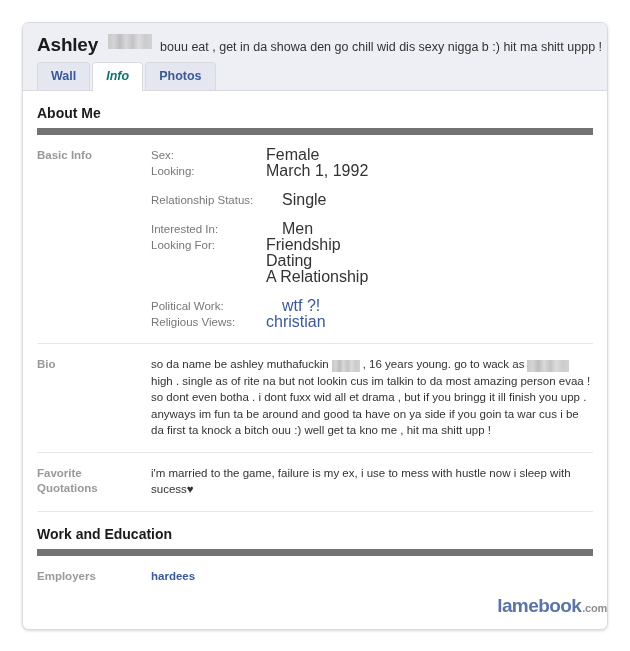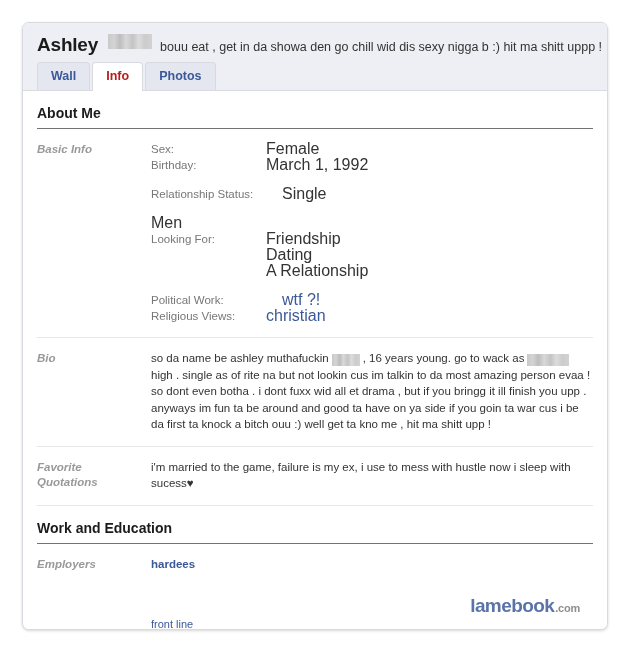--- a/index.html
+++ b/index.html
@@ -110,57 +110,57 @@
     background: #e4e7ef;
     border: 1px solid #d8dadf;
     border-bottom: none;
     border-radius: 4px 4px 0 0;
     margin-right: 2px;
     line-height: 14px;
     cursor: pointer;
   }
   .tab.active {
     background: #ffffff;
-    color: #b91c1c;
+    color: #0f766e;
     position: relative;
     z-index: 2;
     margin-bottom: -1px;
     padding-bottom: 8px;
+    font-style: italic;
   }
 
   
   .card-body {
     padding: 0 14px;
     background: #ffffff;
   }
 
   .section-title {
     font-size: 14px;
     font-weight: bold;
     color: #1b1b1b;
     padding: 14px 0 7px 0;
-    border-bottom: 1px solid #737373;
+    border-bottom: 7px solid #737373;
   }
 
   .field-row {
     display: flex;
     padding: 12px 0 13px 0;
     border-bottom: 1px solid #e6e7ea;
   }
   .field-row.last { border-bottom: none; }
 
   .field-label {
     width: 114px;
     flex: 0 0 114px;
     font-size: 11.5px;
     font-weight: bold;
     color: #999999;
     line-height: 15px;
     padding-top: 1px;
-    font-style: italic;
   }
 
   .field-value {
     flex: 1 1 auto;
     min-width: 0;
     font-size: 11.5px;
     color: #333333;
     line-height: 15px;
   }
 
@@ -205,21 +205,21 @@
     line-height: 16px;
     text-decoration: none;
     display: block;
     cursor: pointer;
     margin-top: 44px;
   }
 
   
   .watermark {
     position: absolute;
-    right: 27px;
+    right: 0;
     bottom: 12px;
     display: flex;
     align-items: baseline;
     font-weight: bold;
   }
   .wm-main {
     font-size: 19px;
     color: #5b74a8;
     letter-spacing: -0.6px;
   }
@@ -261,30 +261,31 @@
         <div class="field-label">Basic Info</div>
         <div class="field-value">
           <div class="sub-table">
 
             <div class="sub-row">
               <div class="sub-key">Sex:</div>
               <div class="sub-val">Female</div>
             </div>
 
             <div class="sub-row">
-              <div class="sub-key">Birthday:</div>
+              <div class="sub-key">Looking:</div>
               <div class="sub-val">March 1, 1992</div>
             </div>
 
             <div class="sub-row gap">
               <div class="sub-key">Relationship Status:</div>
               <div class="sub-val">Single</div>
             </div>
 
             <div class="sub-row gap">
+              <div class="sub-key">Interested In:</div>
               <div class="sub-val">Men</div>
             </div>
 
             <div class="sub-row">
               <div class="sub-key">Looking For:</div>
               <div class="sub-val">Friendship</div>
             </div>
 
             <div class="sub-row">
               <div class="sub-key"></div>

